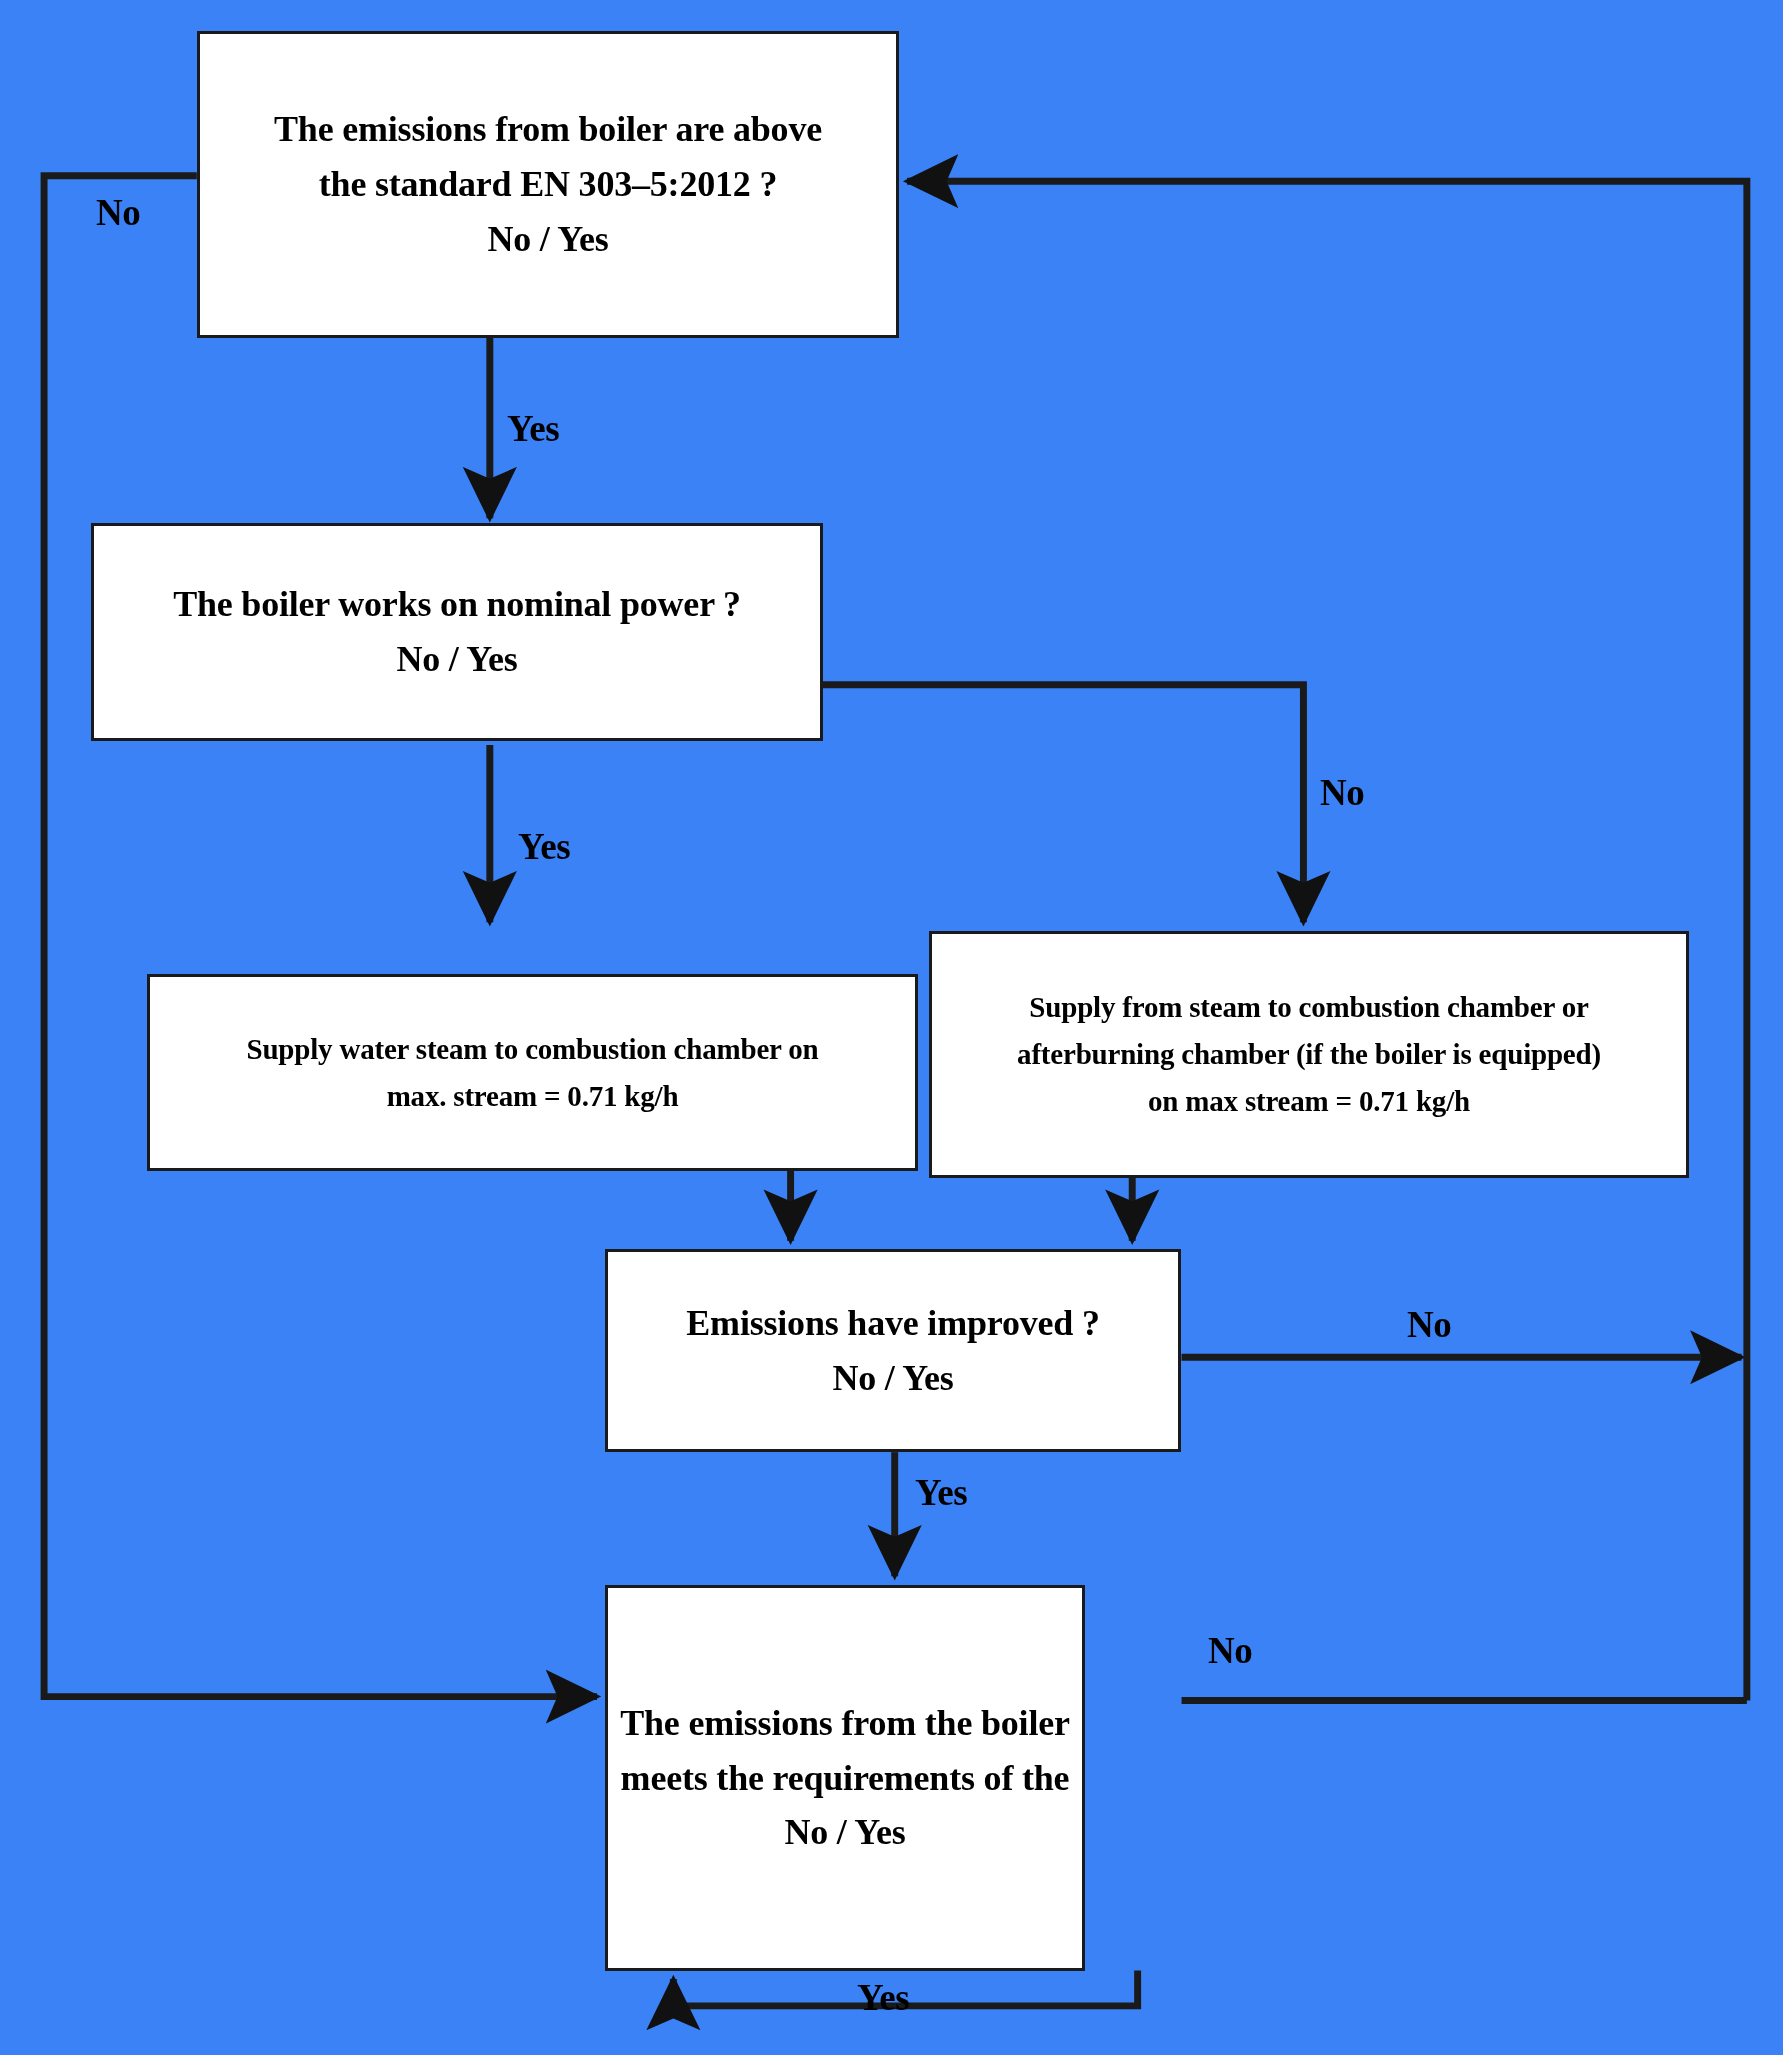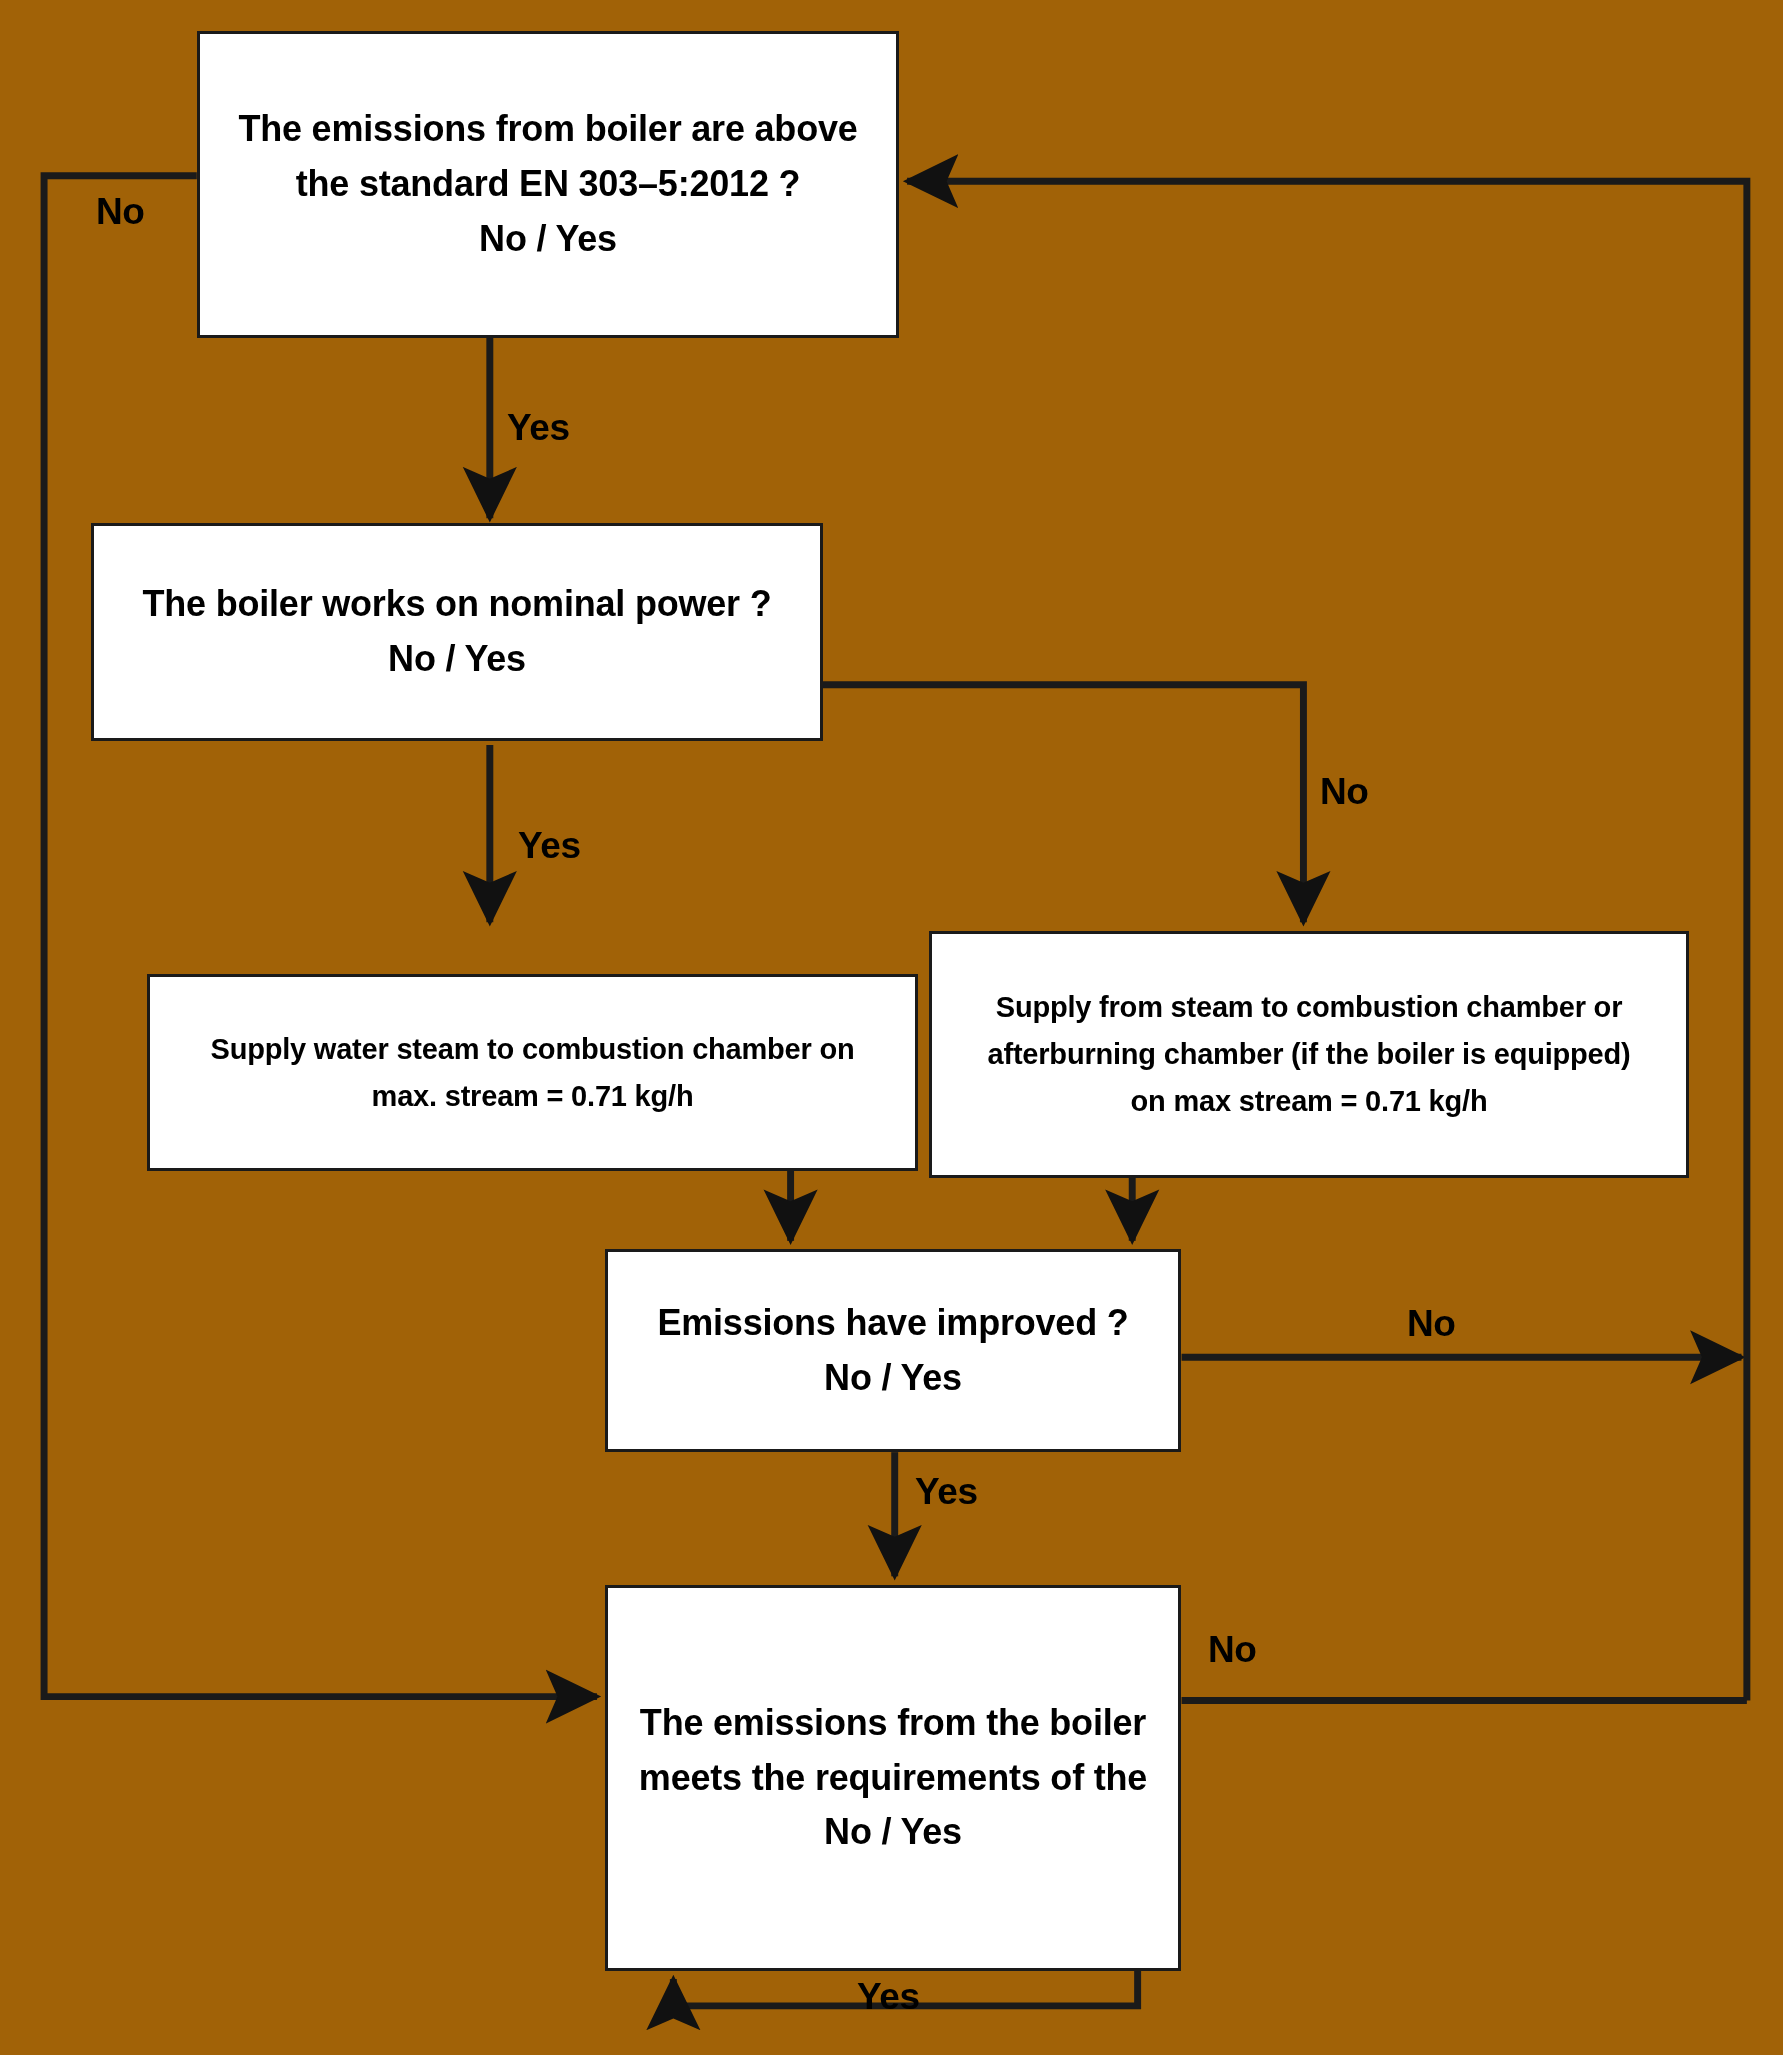--- a/index.html
+++ b/index.html
@@ -1,33 +1,33 @@
 <!DOCTYPE html>
 <html style="font-size:12.3px"><head>
 <meta charset="utf-8">
 <style>
   html,body{margin:0;padding:0;background:#ffffff;}
-  #stage{position:relative;width:1784px;height:2056px;background:#a16207;
-         font-family:Liberation Sans, sans-serif;overflow:hidden;}
+  #stage{position:relative;width:1784px;height:2056px;background:#3b82f6;
+         font-family:Liberation Serif, serif;overflow:hidden;}
   svg.wires{position:absolute;left:0;top:0;width:1784px;height:2056px;pointer-events:none;}
   .node{position:absolute;border:3.9px solid #1a1a1a;background:#ffffff;
         display:flex;flex-direction:column;align-items:center;justify-content:center;
         box-sizing:border-box;text-align:center;color:#000000;}
   .node .ln{display:block;width:100%;font-weight:bold;letter-spacing:-0.2px;}
   .big .ln{font-size:36px;line-height:1.52;}
   .small .ln{font-size:29px;line-height:1.62;}
   .edge-label{position:absolute;font-weight:bold;font-size:37px;color:#000000;
               white-space:nowrap;letter-spacing:-0.4px;}
   
   #n1{left:197px;top:31px;width:702px;height:307px;}
   #n2{left:91px;top:523px;width:732px;height:218px;}
   #n3{left:147px;top:974px;width:771px;height:197px;}
   #n4{left:929px;top:931px;width:760px;height:247px;}
   #n5{left:605px;top:1249px;width:576px;height:203px;}
-  #n6{left:605px;top:1585px;width:576px;height:386px;}
+  #n6{left:605px;top:1585px;width:480px;height:386px;}
   #n1 .ln{padding:0 20px;}
   #n6 .ln{padding:0 12.3px;}
 </style>
 </head>
 <body>
 
 <div id="stage">
 
   <svg class="wires" viewBox="0 0 2313 2666" xmlns="http://www.w3.org/2000/svg">
     <defs>

